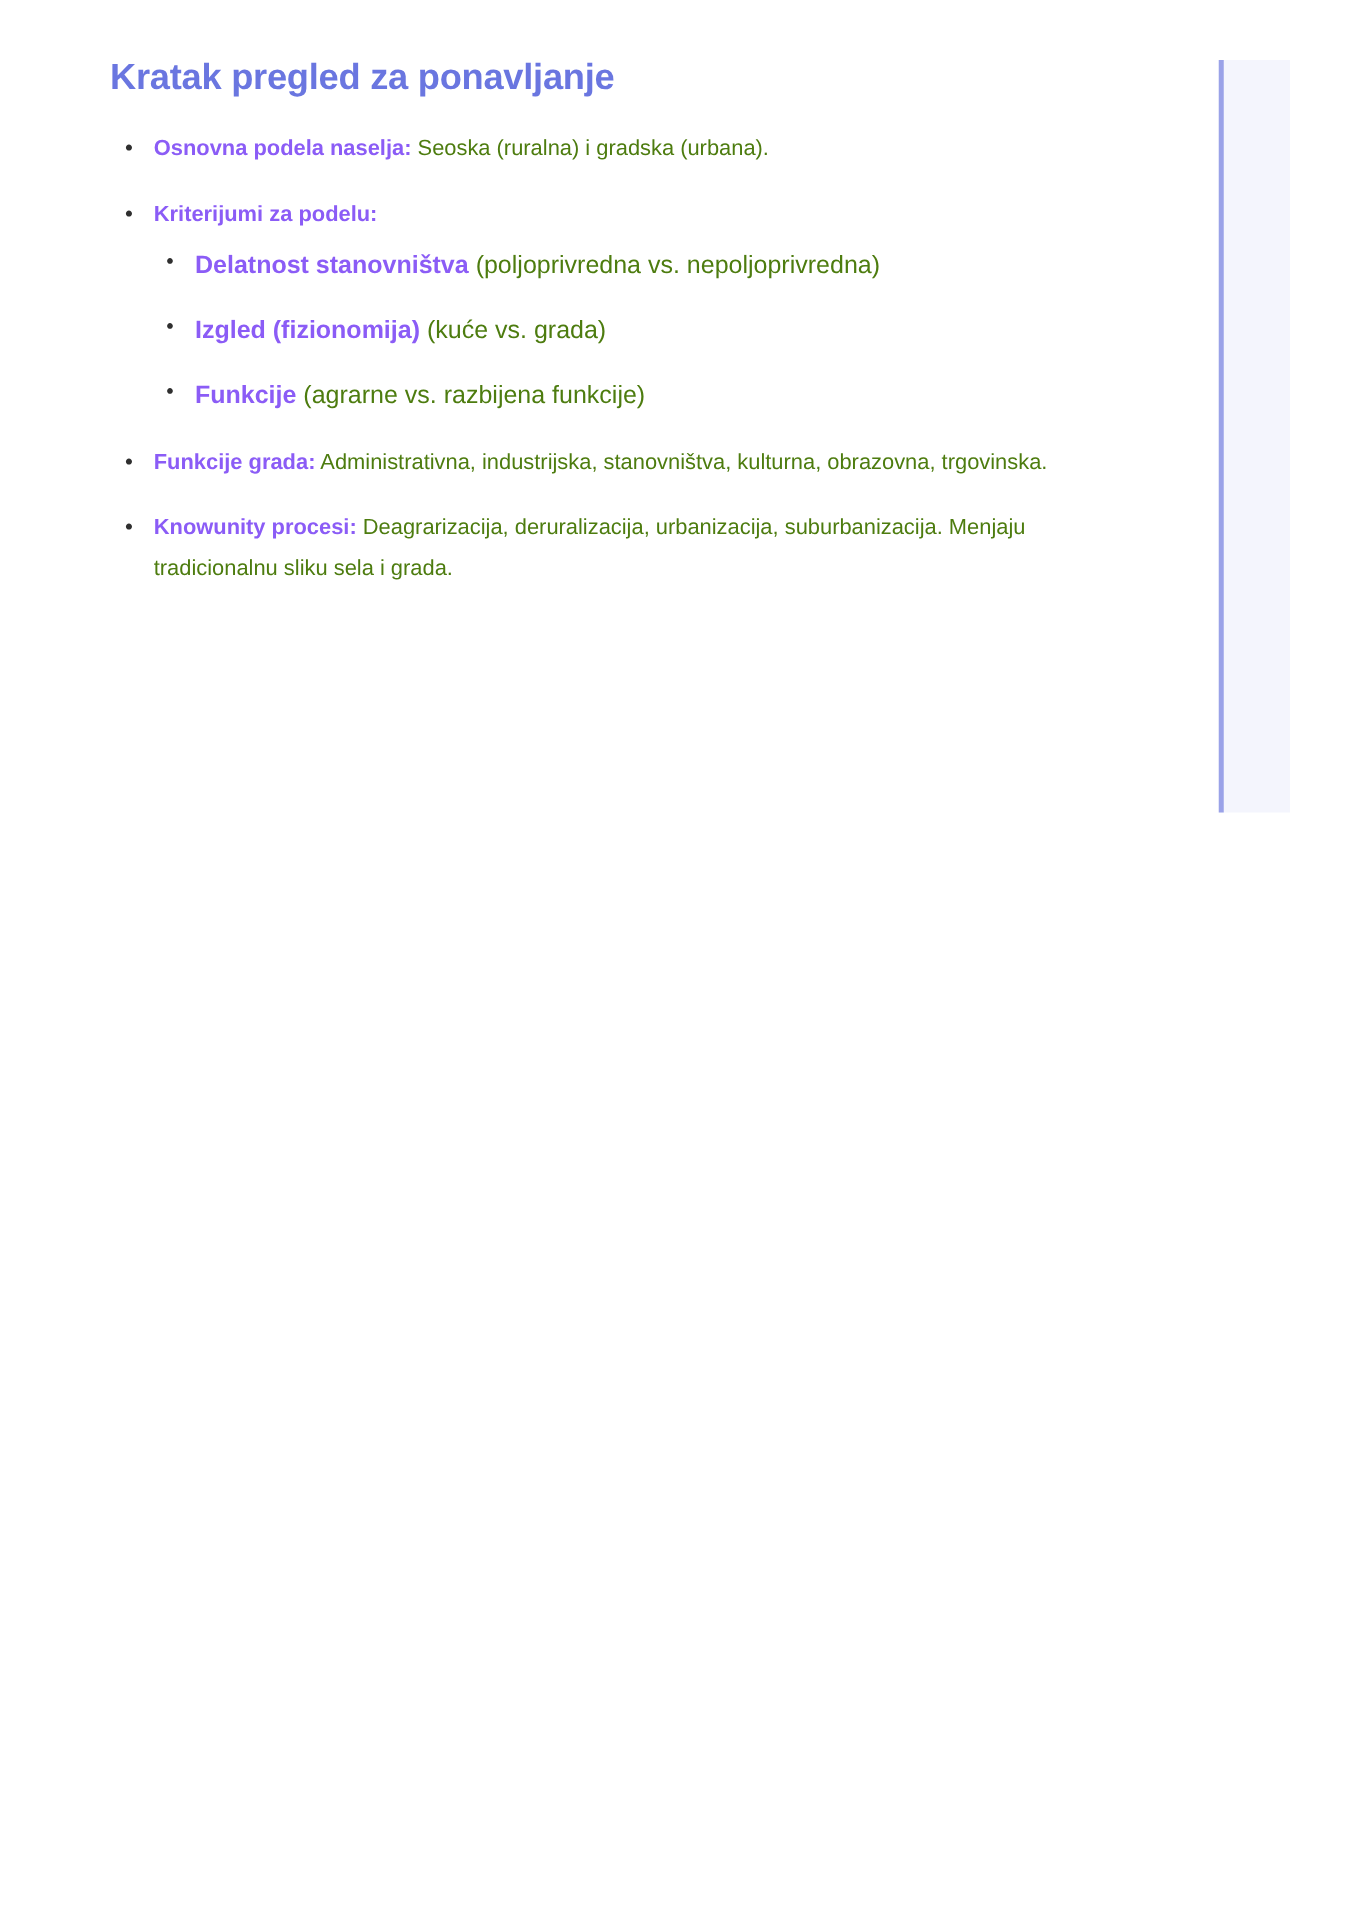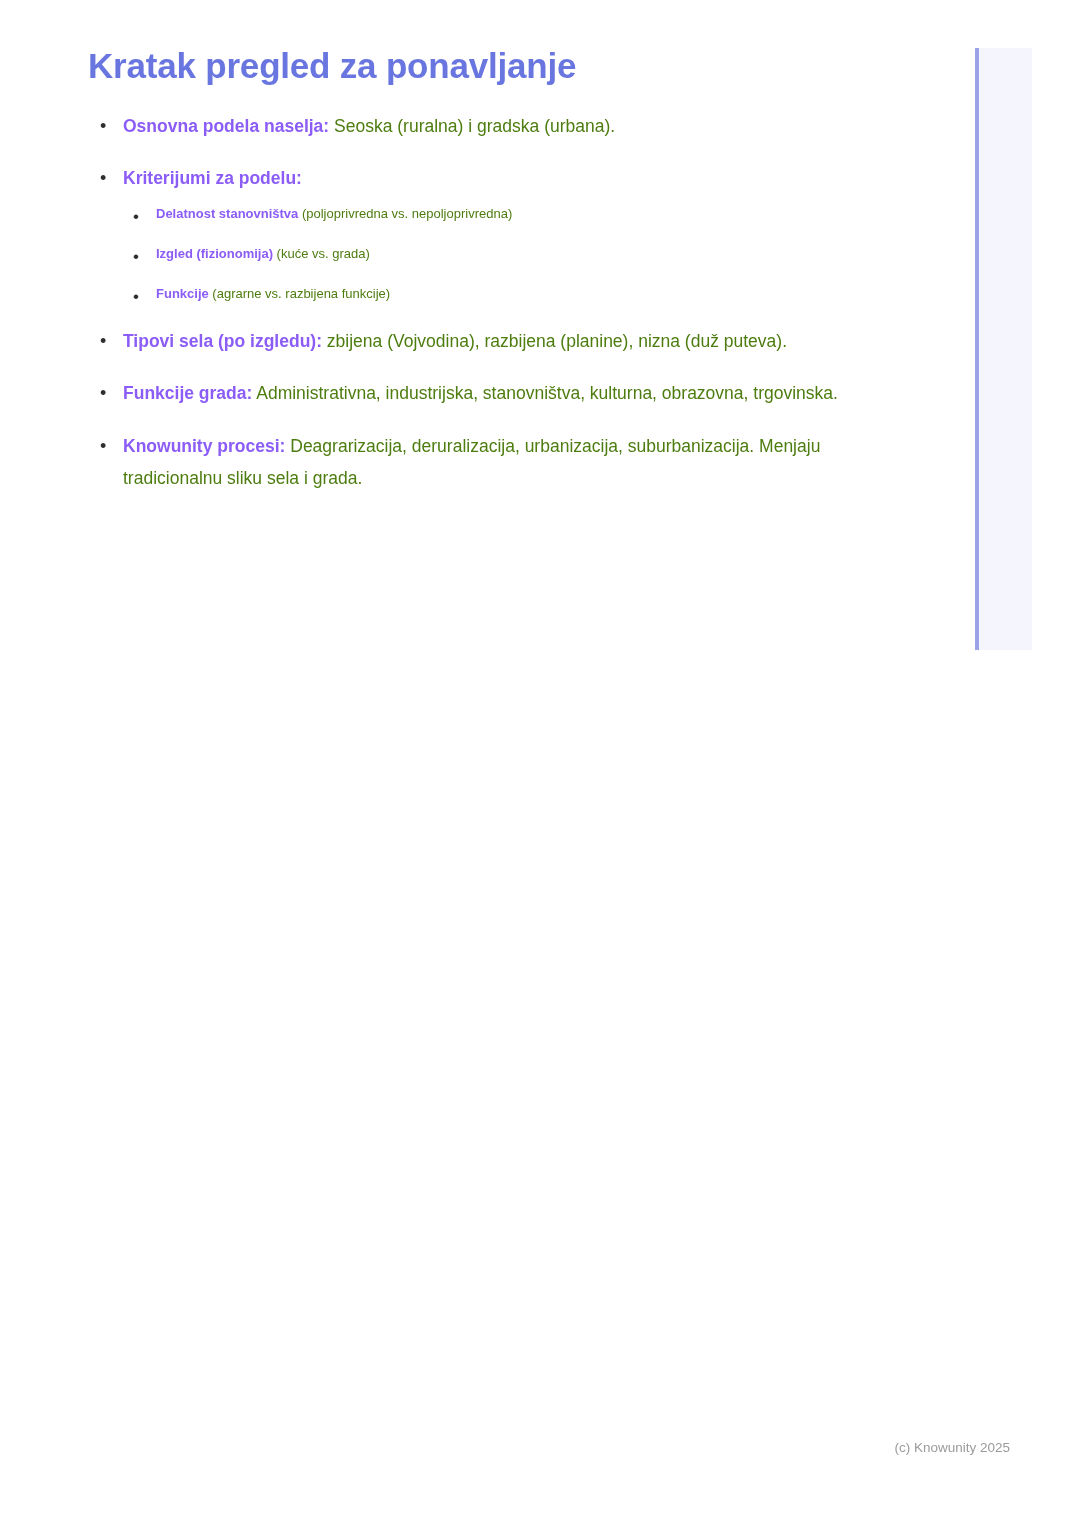--- a/index.html
+++ b/index.html
@@ -40,21 +40,21 @@
   }
 
   .content {
     position: absolute;
     top: 44px;
     left: 88px;
     width: 790px;
   }
 
   h1.title {
-    font-size: 35px;
+    font-size: 29px;
     line-height: 1.25;
     font-weight: bold;
     color: #6a76e0;
     margin: 0 0 22px 0;
     letter-spacing: -0.2px;
   }
 
   ul.level1 {
     list-style: none;
     margin: 0;
@@ -83,21 +83,21 @@
   ul.level2 {
     list-style: none;
     margin: 8px 0 0 0;
     padding: 0;
   }
 
   ul.level2 > li {
     position: relative;
     padding-left: 33px;
     margin-bottom: 18px;
-    font-size: 13px;
+    font-size: 20px;
     line-height: 1.7;
   }
 
   ul.level2 > li::before {
     content: "•";
     position: absolute;
     left: 10px;
     top: 0;
     font-size: 17px;
     line-height: 1.7;
@@ -154,30 +154,26 @@
           </li>
           <li>
             <span class="b">Izgled (fizionomija)</span><span class="n"> (kuće vs. grada)</span>
           </li>
           <li>
             <span class="b">Funkcije</span><span class="n"> (agrarne vs. razbijena funkcije)</span>
           </li>
         </ul>
       </li>
 
-      <li>
-        <span class="b">Tipovi sela (po izgledu):</span><span class="n"> zbijena (Vojvodina), razbijena (planine), nizna (duž puteva).</span>
-      </li>
 
       <li>
         <span class="b">Funkcije grada:</span><span class="n"> Administrativna, industrijska, stanovništva, kulturna, obrazovna, trgovinska.</span>
       </li>
 
       <li>
         <span class="b">Knowunity procesi:</span><span class="n"> Deagrarizacija, deruralizacija, urbanizacija, suburbanizacija. Menjaju tradicionalnu sliku sela i grada.</span>
       </li>
 
     </ul>
   </div>
 
-  <div class="footer">(c) Knowunity 2025</div>
 
 </div>
 
 </body></html>

